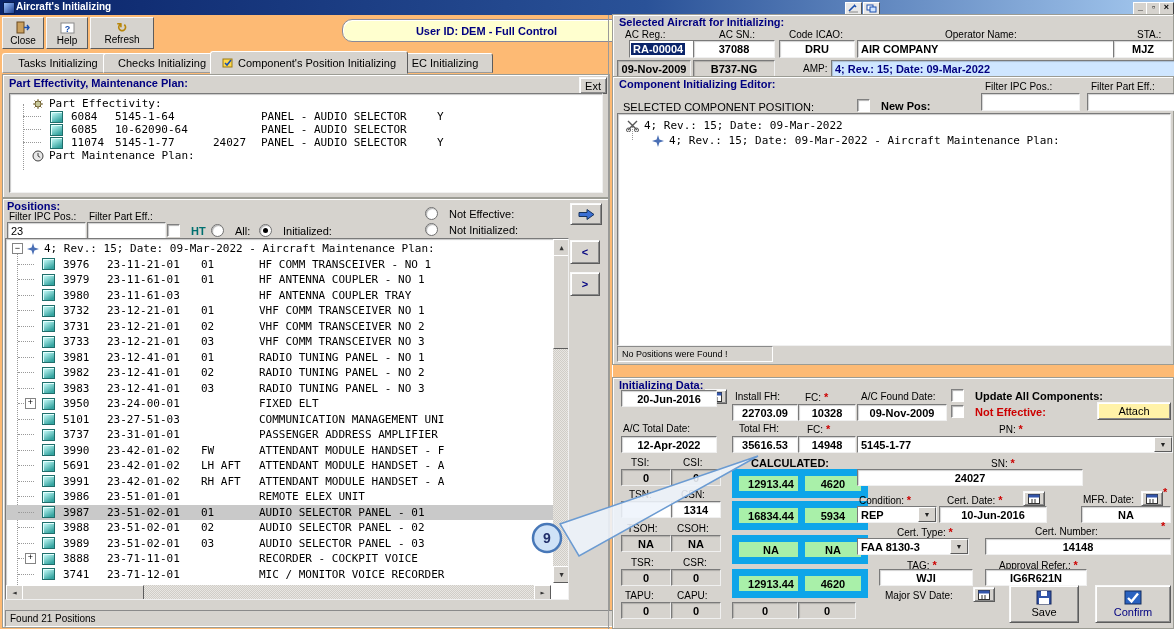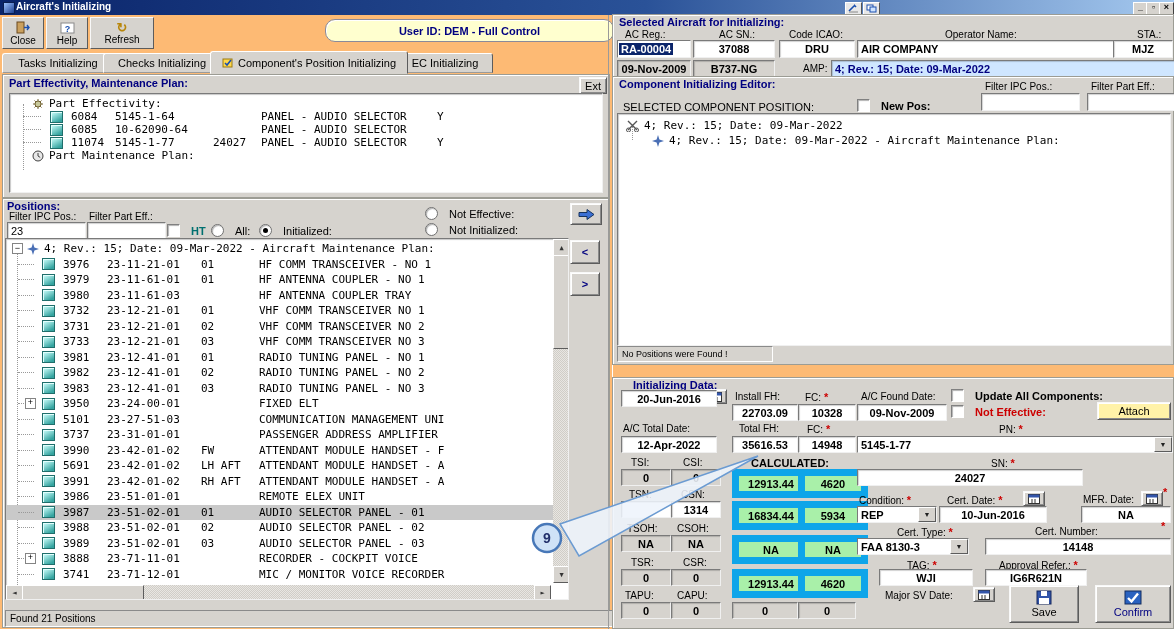--- a/index.html
+++ b/index.html
@@ -93,21 +93,21 @@
     <svg width="15" height="13">
         <rect x="1" y="2" width="13" height="10" fill="#fff" stroke="#8a8a8a"></rect>
         <text x="7.5" y="10.5" text-anchor="middle" font-size="9" font-weight="bold" fill="#1a4fae">?</text>
       </svg>
     <span>Help</span>
   </div>
   <div class="tool-btn" style="left:90px;top:17px;width:62px;height:30px;">
     <span style="font-size:13px;line-height:11px;color:#b8860b;font-weight:bold;">↻</span>
     <span>Refresh</span>
   </div>
-  <div class="banner" style="left:325px;top:19px;width:287px;height:21px;border-radius:10px;">
+  <div class="banner" style="left:342px;top:19px;width:287px;height:21px;border-radius:10px;">
     <span>User ID: DEM - Full Control</span>
   </div>
 
   <div class="tab" style="left:2px;width:98px;">
       <span>Tasks Initializing</span>
     </div>
   <div class="tab" style="left:103px;width:104px;">
       <span>Checks Initializing</span>
     </div>
   <div class="tab active" style="left:210px;width:184px;">
@@ -417,21 +417,21 @@
 
   <div class="divider"></div>
 
   <div class="gpanel" style="left:612px;top:14px;width:560px;height:72px;">
     <span class="ptitle" style="left:6px;top:1px;">Selected Aircraft for Initializing:</span>
     <span class="l" style="left:12px;top:14px;">AC Reg.:</span>
     <span class="l" style="left:106px;top:14px;">AC SN.:</span>
     <span class="l" style="left:176px;top:14px;">Code ICAO:</span>
     <span class="l" style="left:332px;top:14px;">Operator Name:</span>
     <span class="l" style="left:524px;top:14px;">STA.:</span>
-    <div class="combo" style="left:4px;top:25px;width:72px;height:16px;gap:33px;">
+    <div class="combo" style="left:16px;top:25px;width:72px;height:16px;gap:33px;">
       <span class="ctext" style="background:#0a246a;color:#fff;margin:1px;padding:0 2px;">RA-00004</span>
       <span class="dd">▼</span>
     </div>
     <div class="field" style="left:80px;top:25px;width:80px;height:16px;">37088</div>
     <div class="field" style="left:166px;top:25px;width:74px;height:16px;">DRU</div>
     <div class="field left" style="left:244px;top:25px;width:252px;height:16px;">AIR COMPANY</div>
     <div class="field" style="left:500px;top:25px;width:58px;height:16px;">MJZ</div>
     <div class="field gray" style="left:4px;top:45px;width:72px;height:16px;">09-Nov-2009</div>
     <div class="field gray" style="left:80px;top:45px;width:80px;height:16px;">B737-NG</div>
     <span class="l" style="left:190px;top:48px;">AMP:</span>
@@ -469,21 +469,21 @@
         </span>
         <span>4; Rev.: 15; Date: 09-Mar-2022 - Aircraft Maintenance Plan:</span>
       </div>
     </div>
     <div class="status" style="left:4px;top:269px;width:150px;height:14px;font-size:9px;">
       <span>No Positions were Found !</span>
     </div>
   </div>
 
   <div class="gpanel" style="left:612px;top:377px;width:560px;height:250px;">
-    <span class="ptitle" style="left:20px;top:1px;">Initializing Data:</span>
+    <span class="ptitle" style="left:6px;top:1px;">Initializing Data:</span>
 
     <span class="l" style="left:10px;top:13px;">A/C Install Date:</span>
     <div class="rbtn" style="left:92px;top:11px;width:20px;height:13px;">
       <svg width="12" height="10">
           <rect x="0.5" y="0.5" width="11" height="9" fill="#fff" stroke="#333"></rect>
           <rect x="0.5" y="0.5" width="11" height="3" fill="#3355aa"></rect>
           <path d="M3 6 h2 M6 6 h2 M3 8 h2 M6 8 h2" stroke="#333"></path>
         </svg>
     </div>
     <div class="field" style="left:8px;top:12px;width:94px;height:15px;">20-Jun-2016</div>

